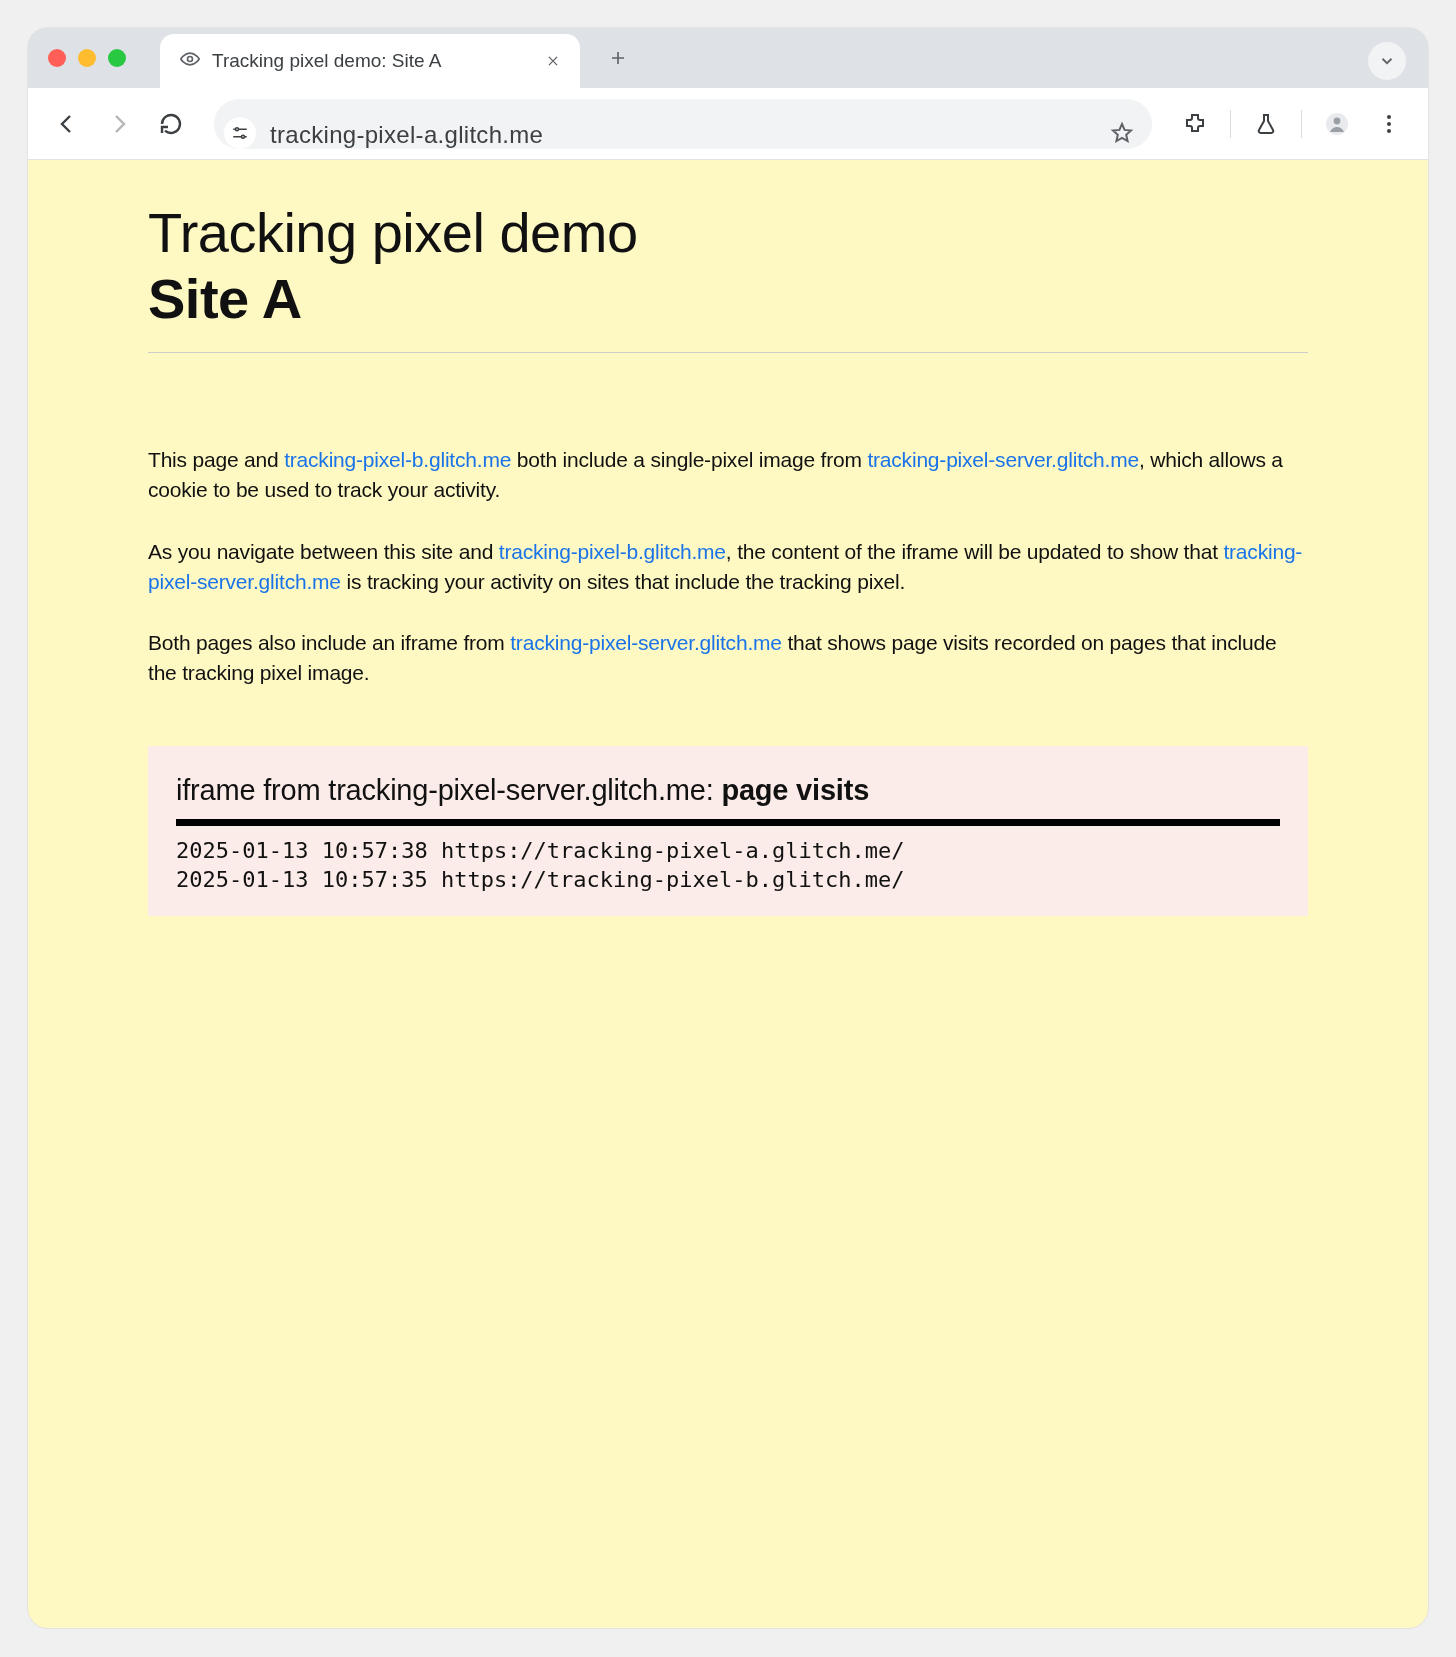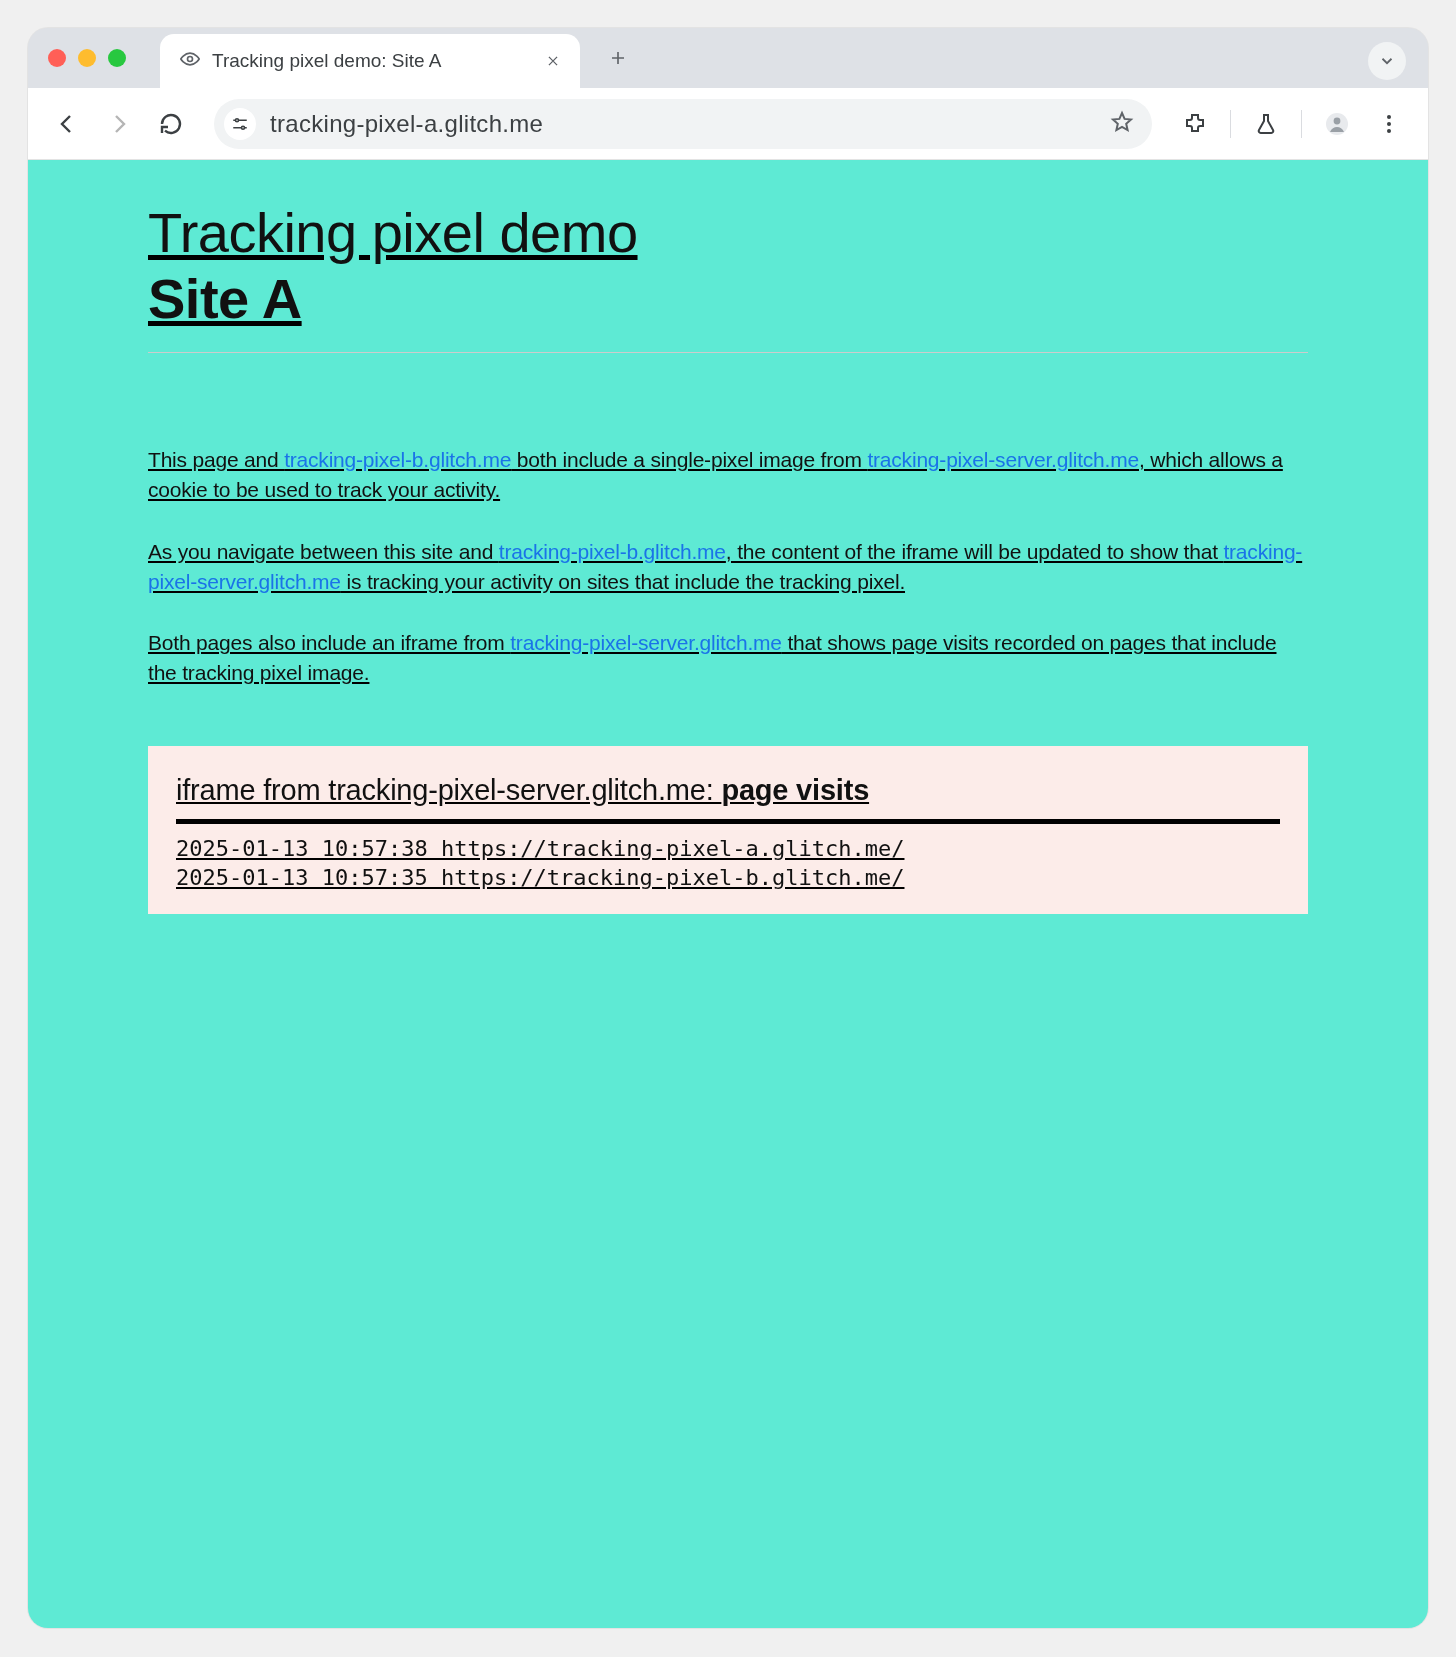--- a/index.html
+++ b/index.html
@@ -108,21 +108,21 @@
   .tool-btn svg { width: 24px; height: 24px; }
   .divider {
     width: 1px; height: 28px; background: #dadce0;
   }
   .addressbar {
     flex: 1;
     height: 50px;
     background: #f1f3f4;
     border-radius: 25px;
     display: flex;
-    align-items: center;
+    align-items: flex-end;
     padding: 0 18px 0 10px;
     gap: 14px;
     margin: 0 8px;
   }
   .site-settings {
     width: 32px; height: 32px;
     background: #fff;
     border-radius: 50%;
     display: flex; align-items: center; justify-content: center;
     color: #3c4043; cursor: pointer;
@@ -133,24 +133,23 @@
     font-size: 24px;
     letter-spacing: .3px;
     color: #3c4043;
     white-space: nowrap;
   }
   .star svg { width: 24px; height: 24px; color: #5f6368; cursor: pointer; }
 
   
   .page {
     flex: 1;
-    background: #5eead4;
+    background: #fef9c3;
     overflow: hidden;
     padding: 40px 120px 0 120px;
-    text-decoration: underline;
   }
   h1.title-block {
     font-size: 56px;
     font-weight: 400;
     color: #111;
     line-height: 1.18;
     letter-spacing: -.5px;
   }
   h1.title-block .subtitle {
     display: block;
@@ -173,21 +172,21 @@
   
   .iframe-panel {
     margin-top: 58px;
     background: #fcece9;
     padding: 28px 28px 22px 28px;
   }
   .iframe-heading {
     font-size: 29px;
     color: #111;
     padding-bottom: 12px;
-    border-bottom: 5px solid #000000;
+    border-bottom: 7px solid #000000;
     margin-bottom: 10px;
     letter-spacing: -.2px;
   }
   .iframe-heading .strong { font-weight: 700; }
   .log-line {
     font-family: ui-monospace, "SF Mono", Menlo, Consolas, monospace;
     font-size: 22px;
     line-height: 1.32;
     white-space: pre;
     color: #111;

